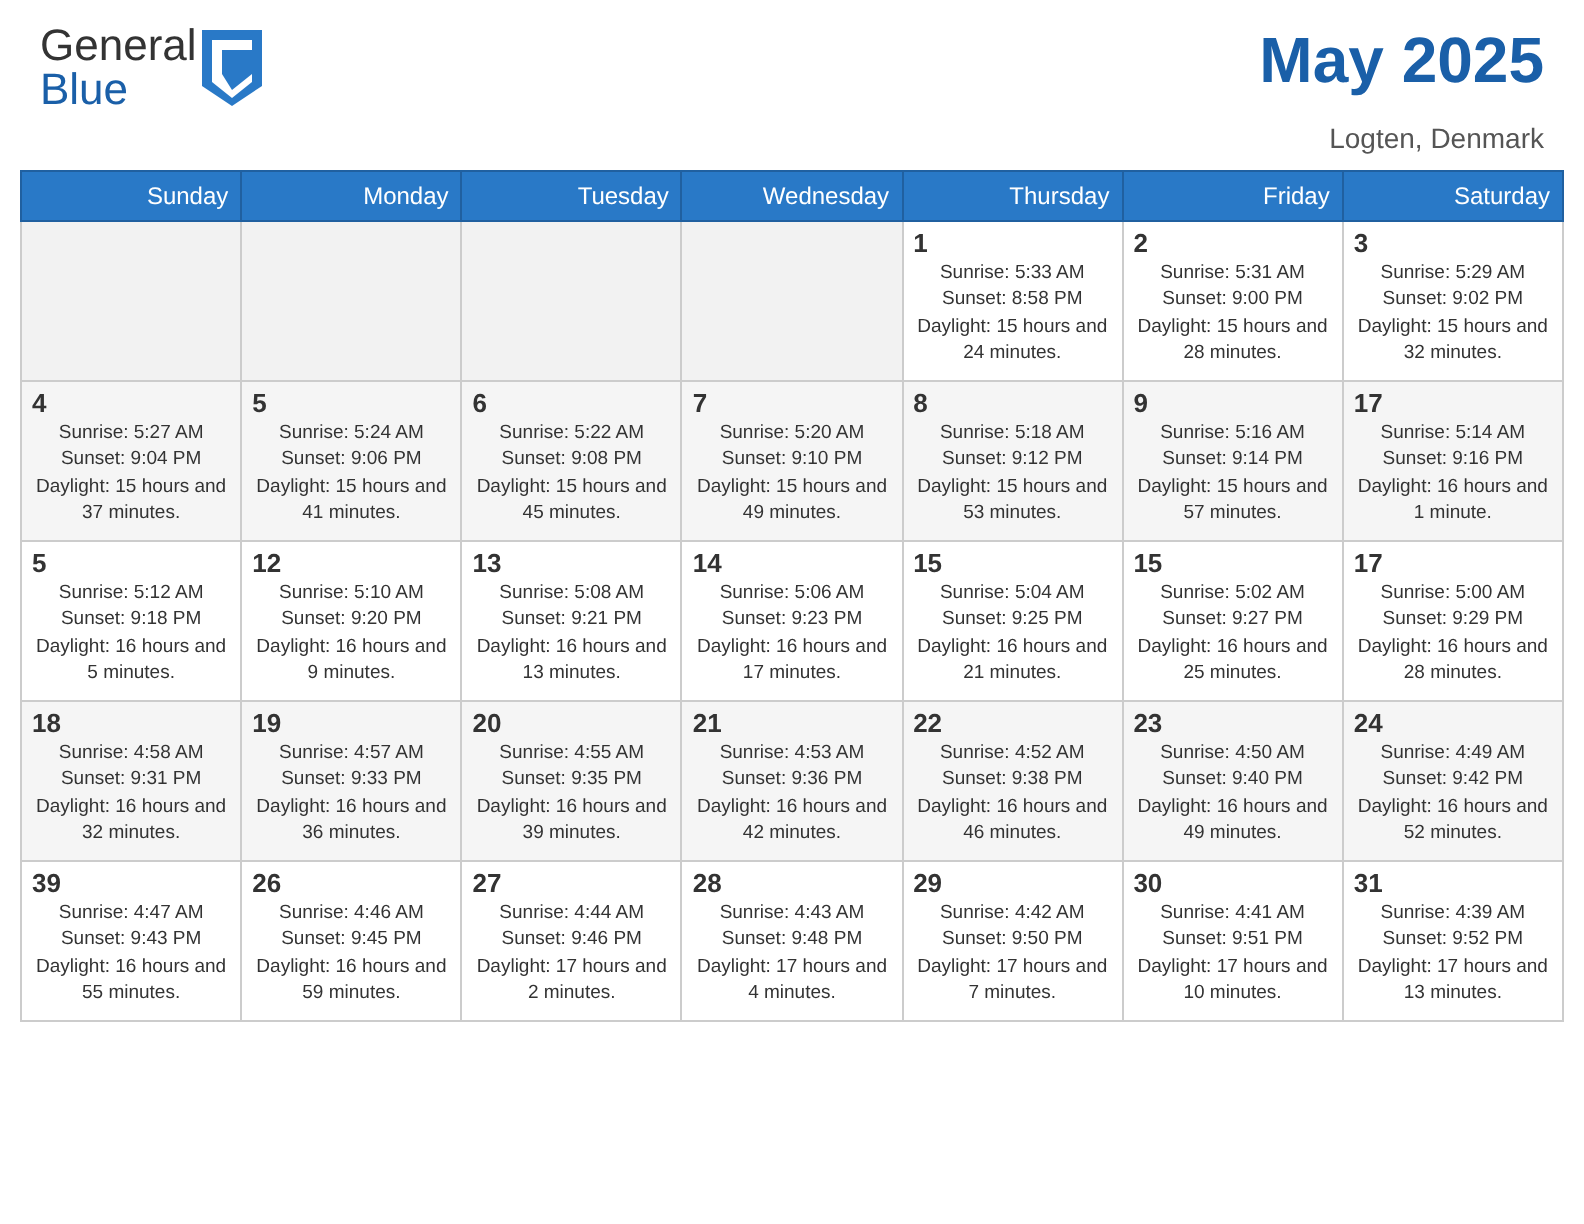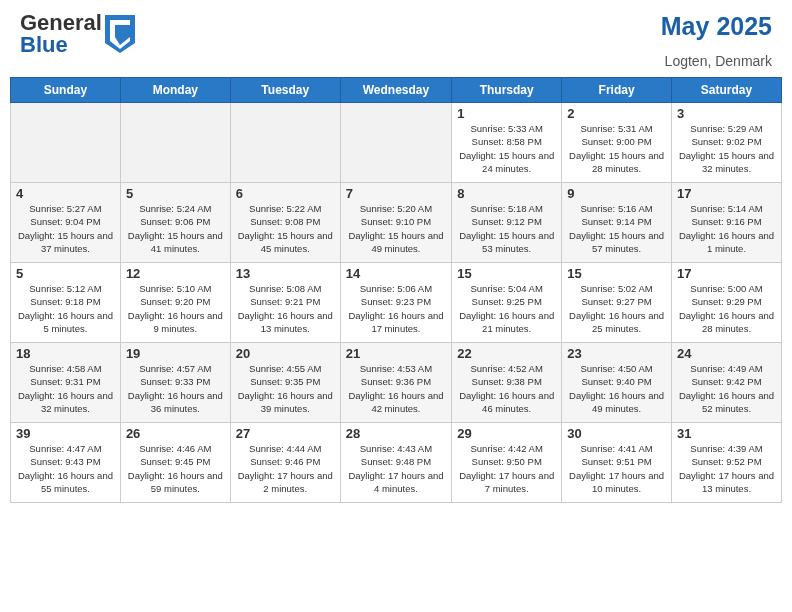--- a/index.html
+++ b/index.html
@@ -1,46 +1,46 @@
 <!DOCTYPE html>
 <html><head>
   <meta charset="utf-8">
   <style>
     * { margin: 0; padding: 0; box-sizing: border-box; }
     body { width: 792px; height: 612px; font-family: Arial, sans-serif; background: #fff; overflow: hidden; }
     
     .header { display: flex; justify-content: space-between; align-items: flex-start; padding: 12px 20px 8px 20px; }
     .logo { display: flex; align-items: center; }
     .title-area { text-align: right; }
-    .month-title { font-size: 25px; font-weight: bold; color: #1a5fa8; }
+    .month-title { font-size: 32px; font-weight: bold; color: #1a5fa8; }
     .location { font-size: 14px; color: #555; margin-top: 12px; }
     .calendar-wrapper { padding: 0 10px 8px 10px; }
     
     table { width: 100%; border-collapse: collapse; }
     
-    th { background-color: #2979c7; color: white; text-align: center; padding: 5px 22px; font-size: 12px; font-weight: bold; border: 1px solid #2060a0; }
+    th { background-color: #2979c7; color: white; text-align: right; padding: 5px 6px; font-size: 12px; font-weight: normal; border: 1px solid #2060a0; }
     
     td { border: 1px solid #ccc; vertical-align: top; padding: 3px 5px; width: 14.28%; height: 80px; }
     
     .day-num { font-size: 13px; font-weight: bold; color: #333; display: block; margin-bottom: 1px; }
     .day-info { font-size: 9.5px; color: #333; line-height: 1.4; text-align: center; }
     
     .empty { background: #f9f9f9; }
     tr:nth-child(even) td { background: #f5f5f5; }
     tr:nth-child(odd) td { background: #fff; }
     tr:nth-child(even) td.empty { background: #eaeaea; }
     tr:nth-child(odd) td.empty { background: #f2f2f2; }
   </style>
 </head>
 <body>
 
 <div class="header">
   <div class="logo">
     <div style="display:flex;align-items:center;">
-      <div style="font-size:22px;font-weight:bold;color:#333;line-height:1;">
+      <div style="font-size:22px;font-weight:normal;color:#333;line-height:1;">
         <span>General</span><br>
         <span style="color:#1a5fa8;">Blue</span>
       </div>
       <svg width="30" height="38" viewBox="0 0 30 38" style="margin-left:3px;">
         <polygon points="0,0 30,0 30,28 15,38 0,28" fill="#2979c7"></polygon>
         <polygon points="5,5 25,5 25,26 15,34 5,26" fill="white"></polygon>
         <polygon points="10,10 25,10 25,22 15,30 10,22" fill="#2979c7"></polygon>
       </svg>
     </div>
   </div>

